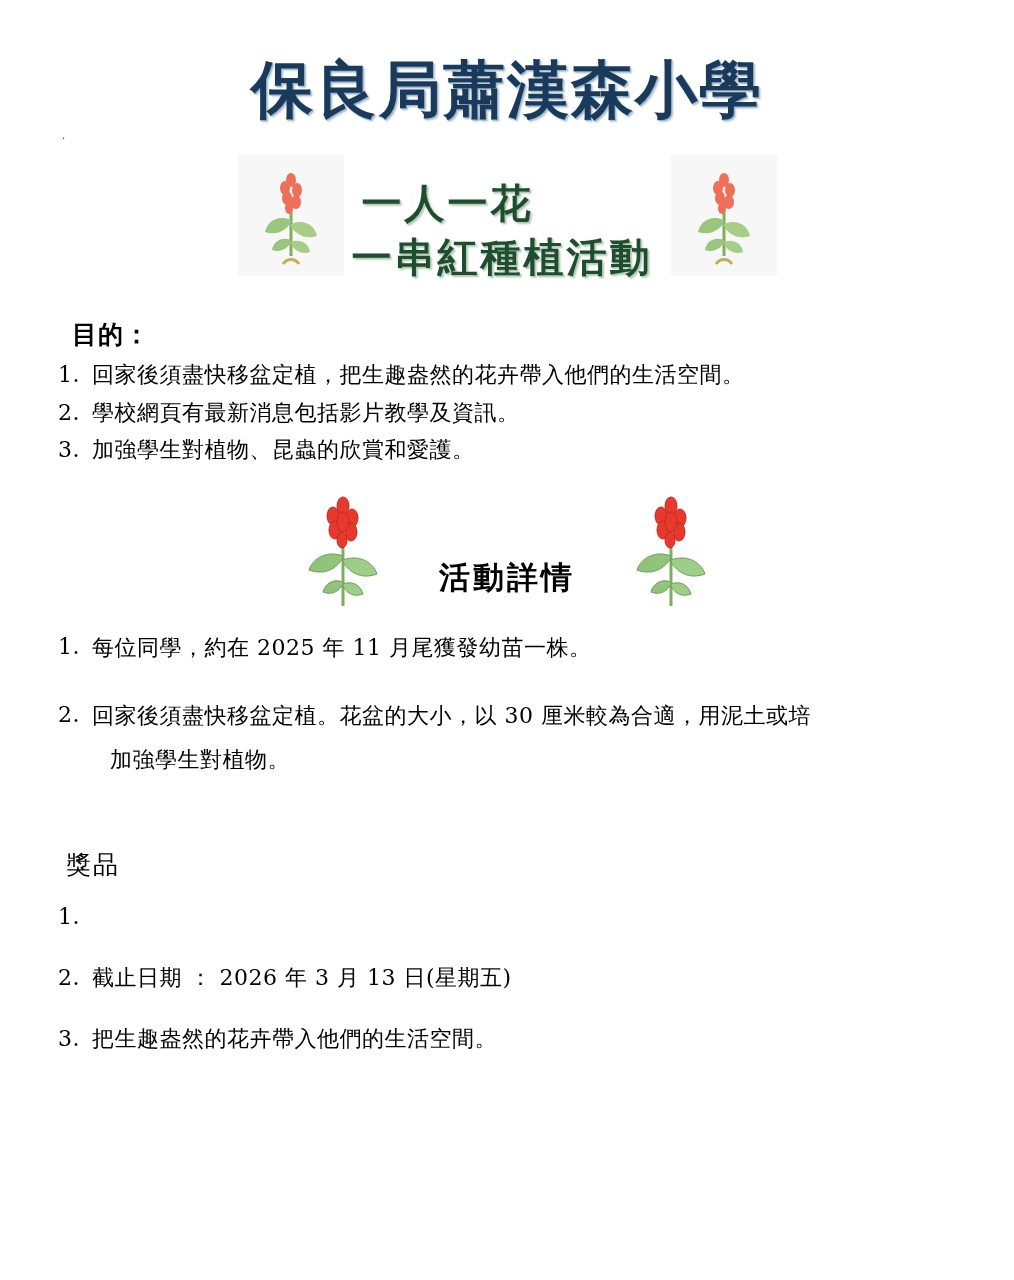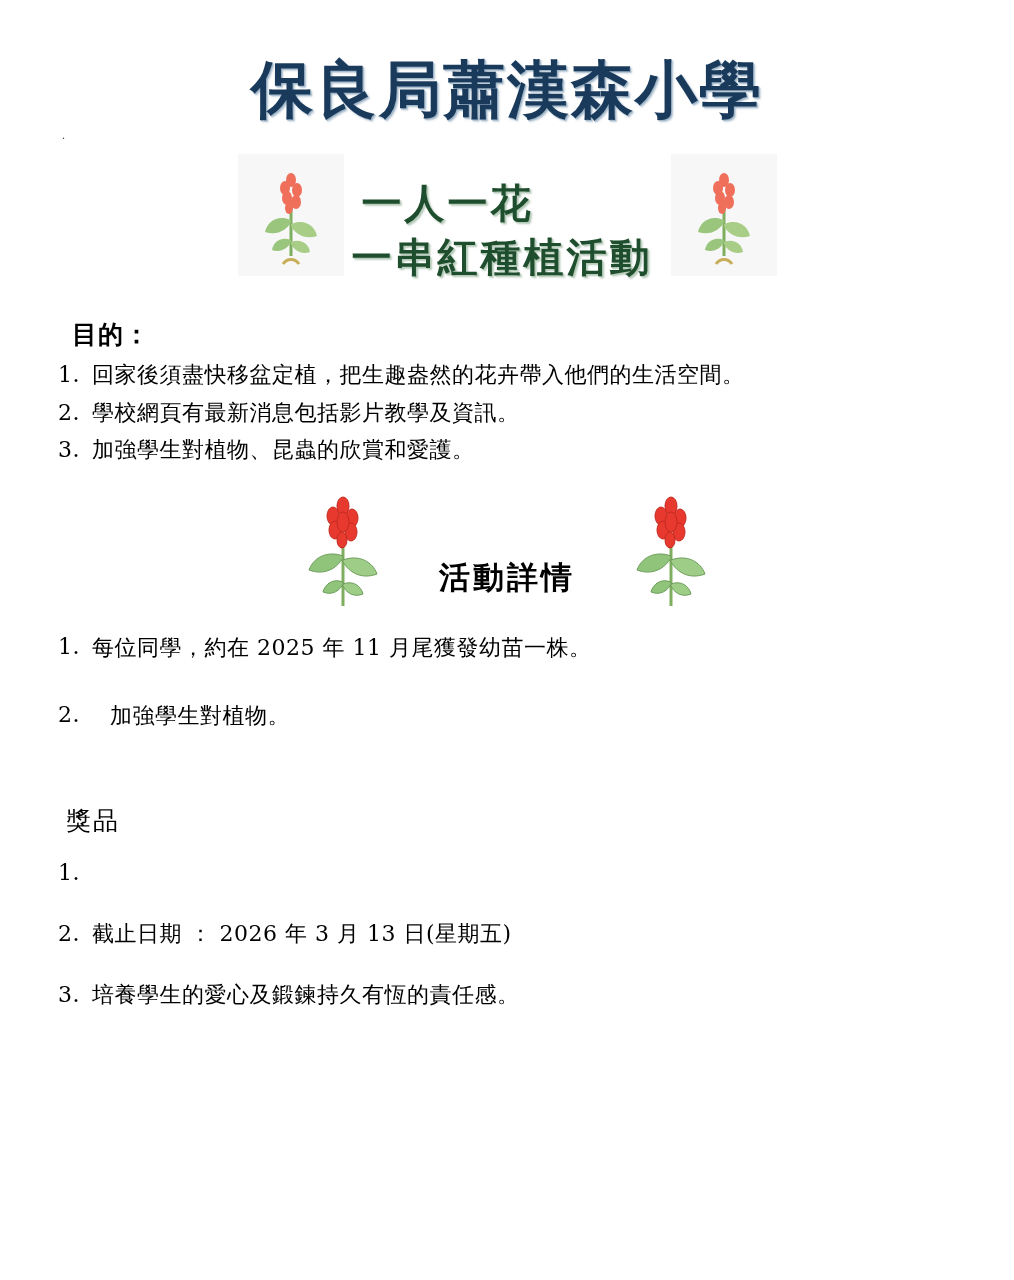--- a/index.html
+++ b/index.html
@@ -270,38 +270,39 @@
 
   <div class="section">
     <ul class="list details-list">
       <li>
         <span class="num">1.</span>
         <span class="txt">每位同學，約在 2025 年 11 月尾獲發幼苗一株。</span>
       </li>
       <li>
         <span class="num">2.</span>
         <span class="txt">
+          <span>回家後須盡快移盆定植。花盆的大小，以 30 厘米較為合適，用泥土或培</span>
           <span class="indent-line">加強學生對植物。</span>
         </span>
       </li>
     </ul>
   </div>
 
   <div class="section">
     <div class="prize-heading">獎品</div>
     <ul class="list prize-list">
       <li>
         <span class="num">1.</span>
         <span class="txt">
         </span>
       </li>
       <li>
         <span class="num">2.</span>
         <span class="txt">截止日期 ： 2026 年 3 月 13 日(星期五)</span>
       </li>
       <li>
         <span class="num">3.</span>
-        <span class="txt">培養學生的愛心及鍛鍊持久有恆的責任感。</span>
+        <span class="txt">把生趣盎然的花卉帶入他們的生活空間。</span>
       </li>
     </ul>
   </div>
 
 </div>
 
 </body></html>

